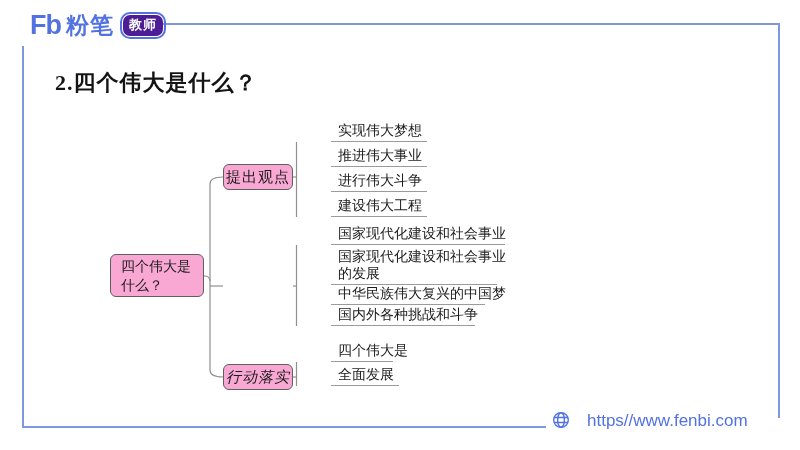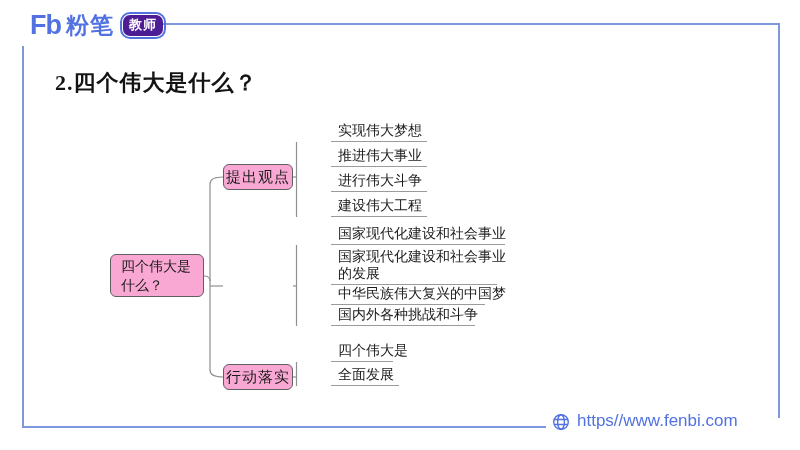--- a/index.html
+++ b/index.html
@@ -25,30 +25,30 @@
 
   .diagram{position:absolute;left:100px;top:110px;width:420px;height:300px;}
   .diagram svg.connectors{position:absolute;left:0;top:0;}
 
   .node{position:absolute;box-sizing:border-box;background:#f9a8d4;border:1.4px solid #5f5f5f;
         border-radius:6px;color:#1c1c1c;white-space:pre;}
   .node.root{left:10px;top:144px;width:94px;height:43px;font-size:14px;line-height:19px;padding:2px 0 0 10px;}
   .node.branch{width:70px;height:26px;font-size:15px;display:flex;align-items:center;justify-content:center;letter-spacing:1px;}
   .node.b1{left:123px;top:54px;}
   .node.b2{left:123px;top:163px;}
-  .node.b3{left:123px;top:254px;}
+  .node.b3{left:123px;top:254px;font-style:italic;}
 
   .leafgroup{position:absolute;left:194px;padding-left:37px;}
   .g1{top:7px;}
   .g2{top:109px;}
   .g3{top:227px;}
   .leaf{box-sizing:border-box;border-bottom:1.2px solid #9b9b9b;display:flex;align-items:flex-end;
         padding:0 0 2px 7px;font-size:14px;line-height:17px;color:#1c1c1c;white-space:pre;}
 
-  .footer{position:absolute;left:552px;top:411px;display:flex;align-items:flex-end;gap:7px;
+  .footer{position:absolute;left:552px;top:411px;display:flex;align-items:flex-start;gap:17px;
           color:#5272e2;font-family:"Liberation Sans","DejaVu Sans",sans-serif;font-size:17px;}
   .footer .globe{flex:0 0 auto;}
 </style>
 </head>
 <body>
 
 <div class="frame-line fl-top"></div>
 <div class="frame-line fl-right"></div>
 <div class="frame-line fl-left"></div>
 <div class="frame-line fl-bottom"></div>

